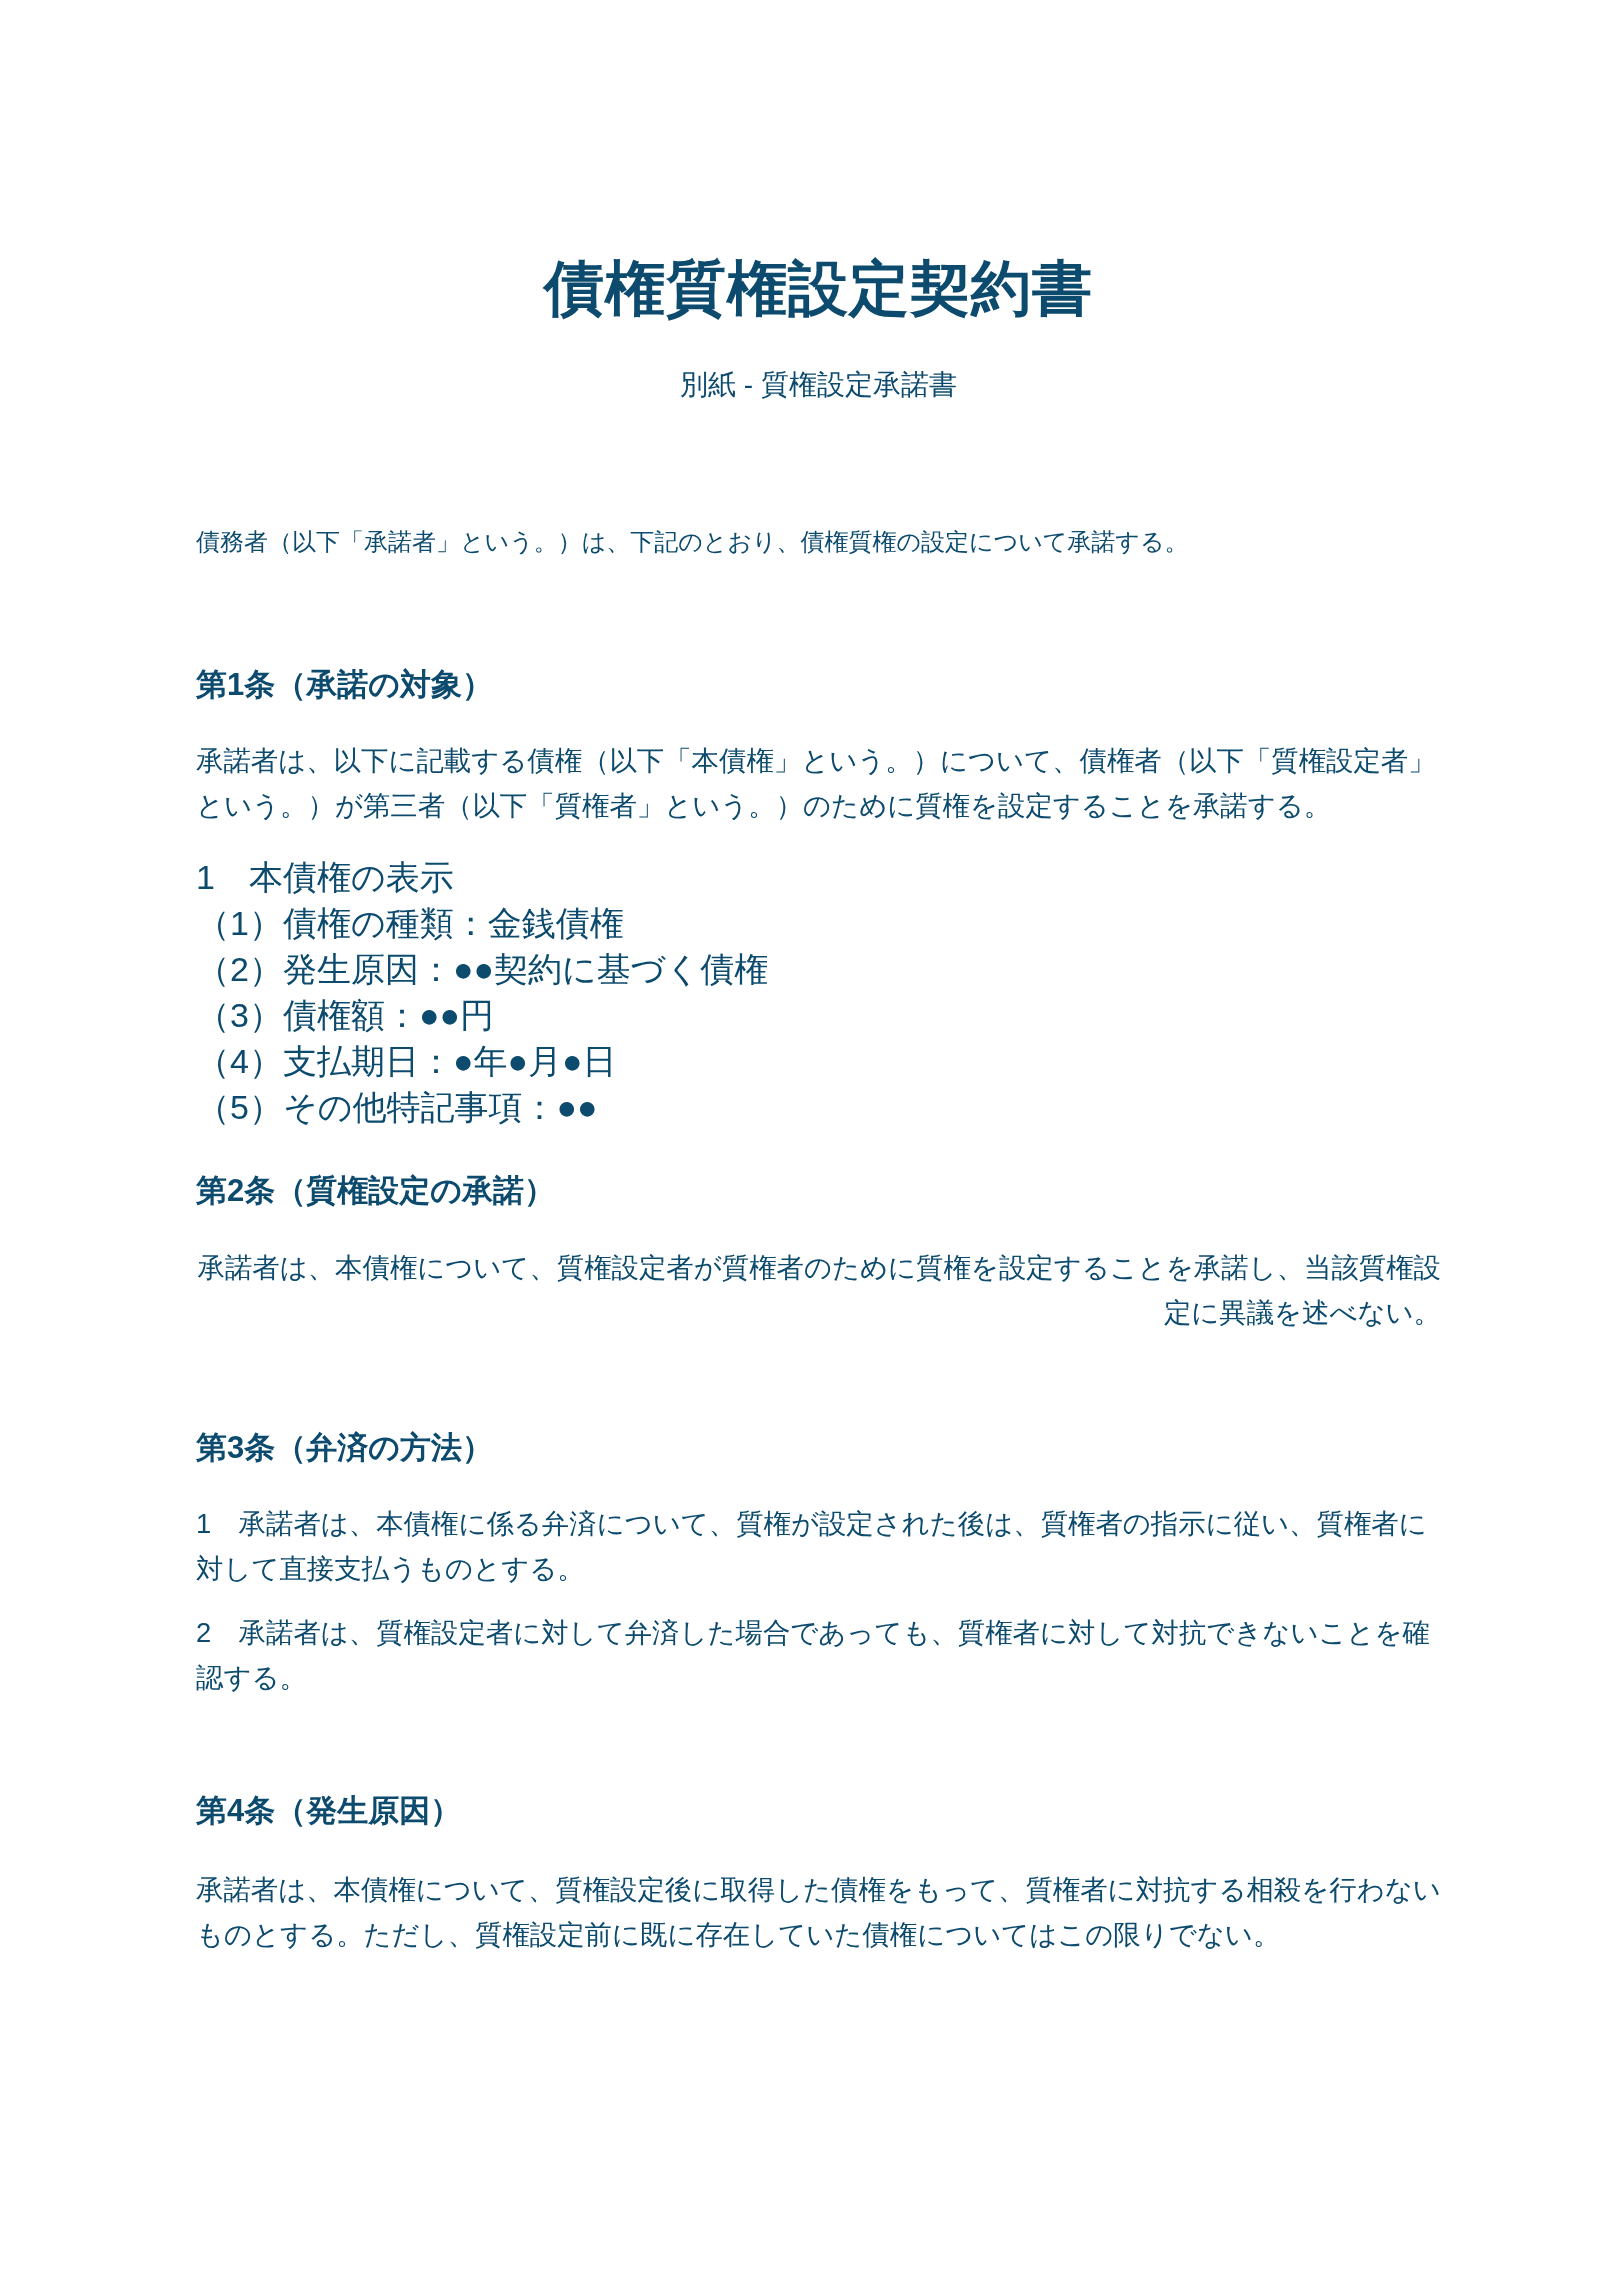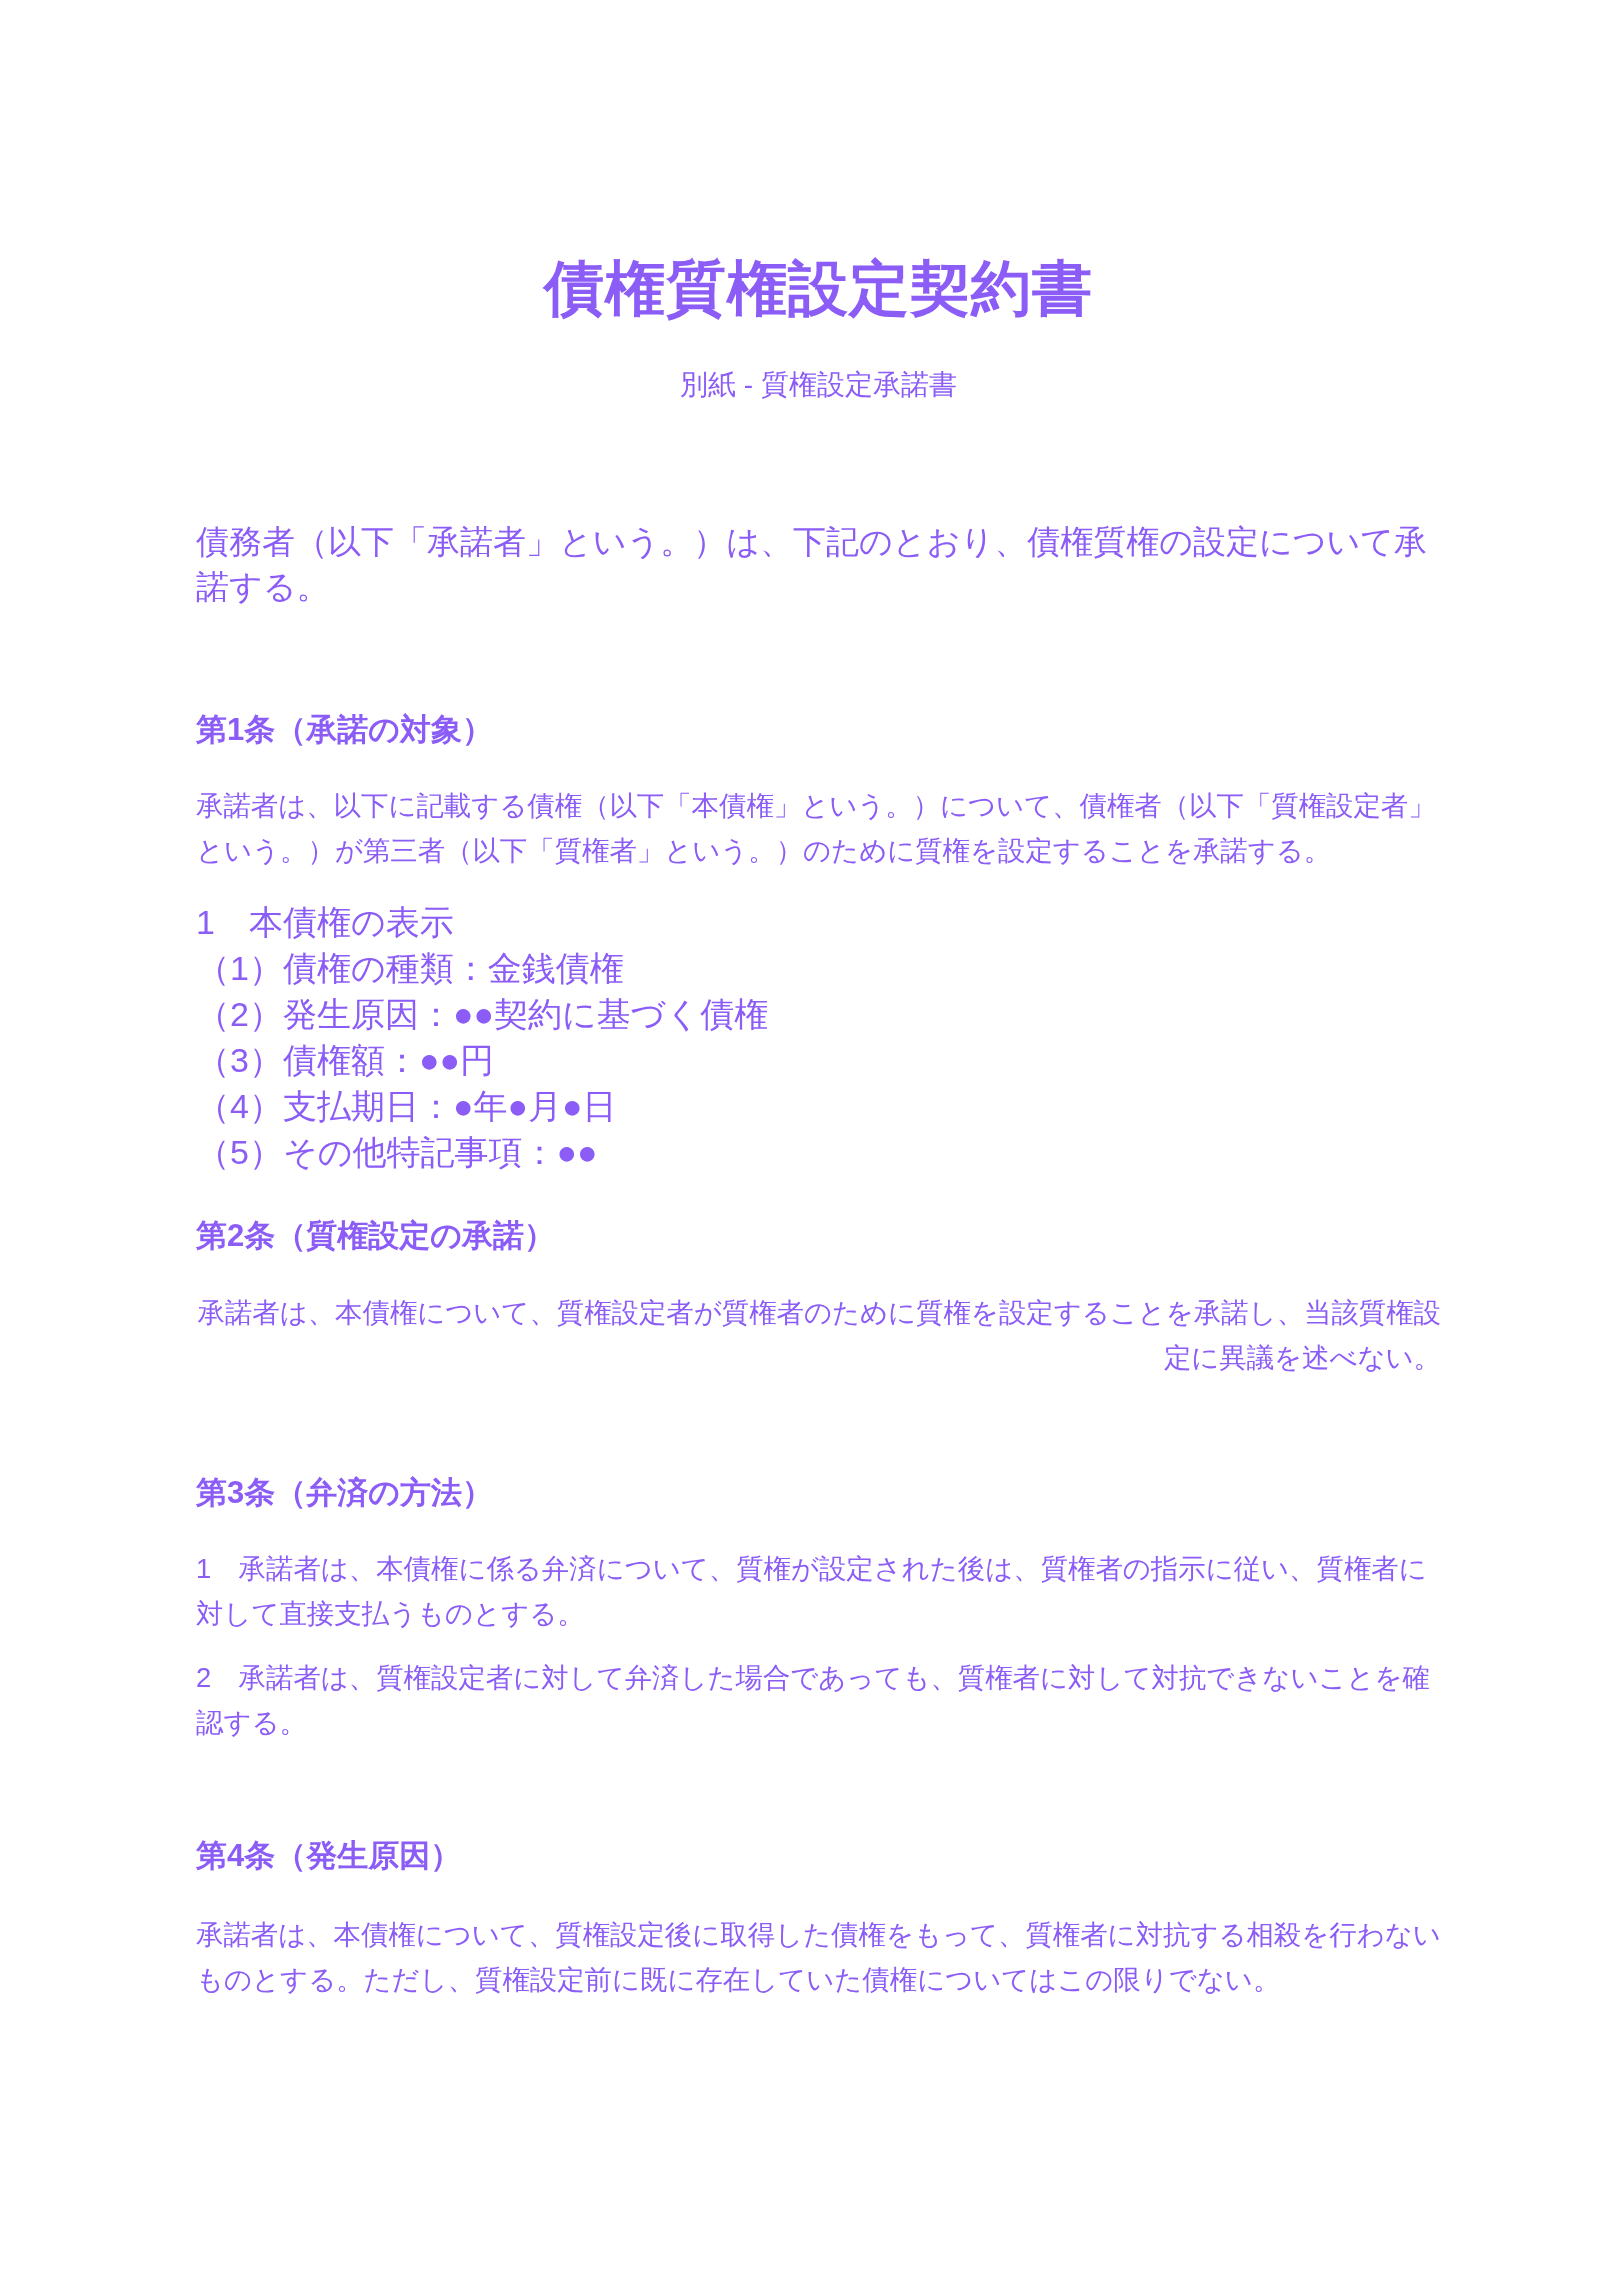--- a/index.html
+++ b/index.html
@@ -2,21 +2,21 @@
 <html><head>
 <meta charset="utf-8">
 <style>
   * { margin:0; padding:0; box-sizing:border-box; }
   html, body { background:#ffffff; }
   .page {
     position:relative;
     width:1621px;
     height:2293px;
     background:#ffffff;
-    color:#8b5cf6;
+    color:#0c4a6e;
     font-family:"Liberation Sans", sans-serif;
     overflow:hidden;
   }
   .content {
     position:absolute;
     left:196px;
     top:0;
     width:1245px;
   }
   .doc-title {
@@ -29,21 +29,21 @@
   }
   .doc-subtitle {
     margin-top:36px;
     font-size:28px;
     font-weight:normal;
     line-height:48px;
     text-align:center;
   }
   .intro {
     margin-top:110px;
-    font-size:33px;
+    font-size:24px;
     line-height:45px;
   }
   .section-heading {
     font-size:31px;
     font-weight:bold;
     line-height:41px;
   }
   .para {
     font-size:27.4px;
     line-height:45px;

